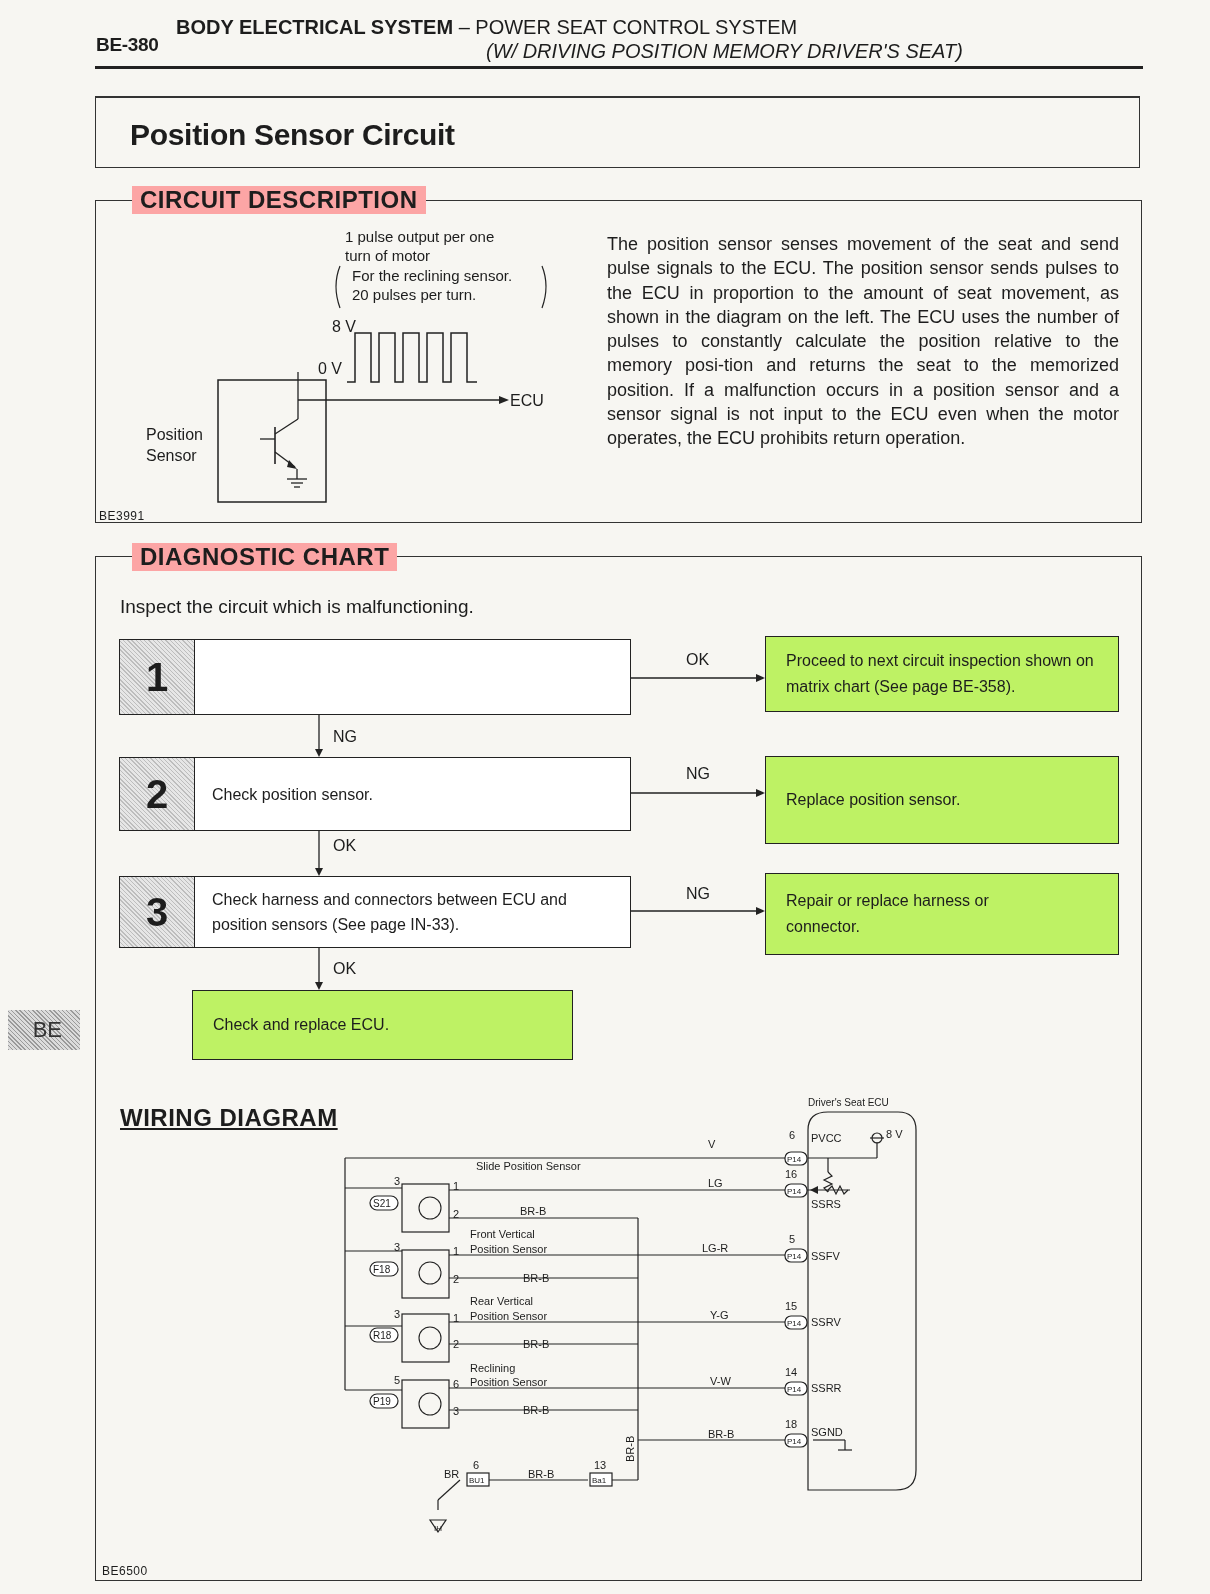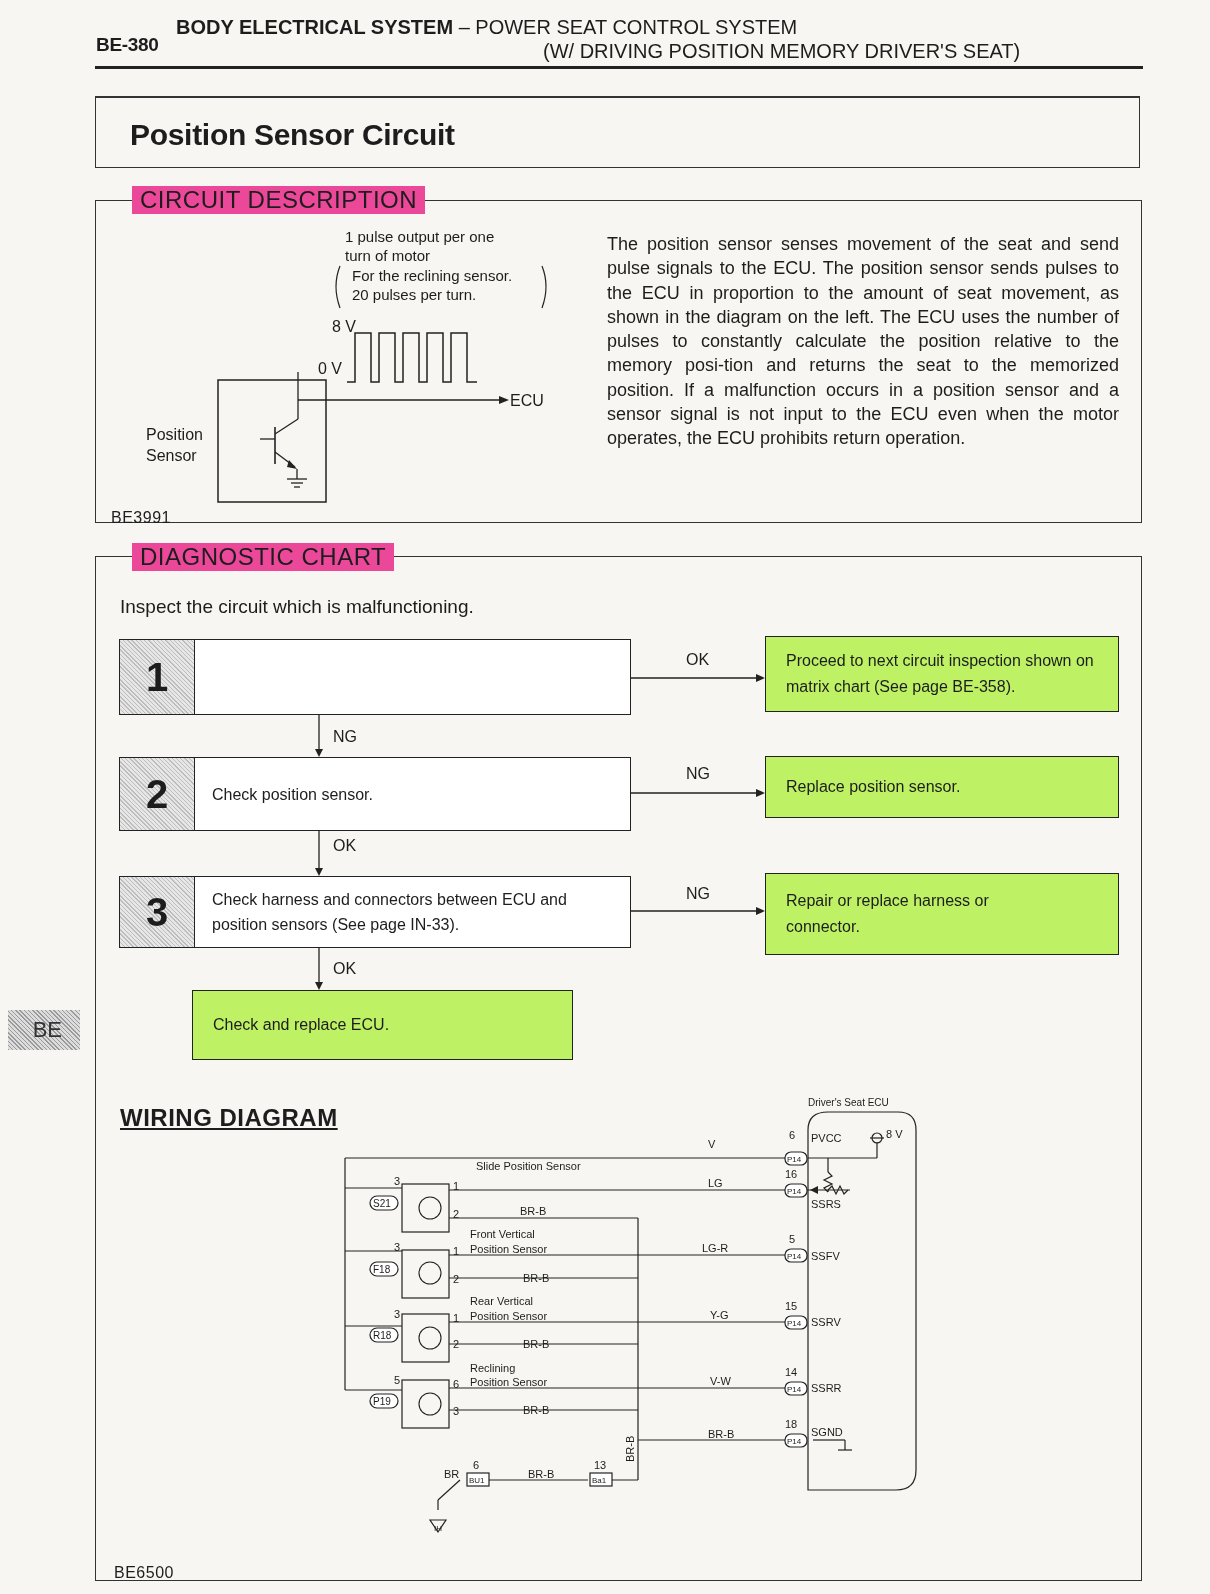--- a/index.html
+++ b/index.html
@@ -5,44 +5,44 @@
   html, body { margin: 0; padding: 0; }
   body {
     width: 1210px; height: 1594px; position: relative; overflow: hidden;
     background: #f7f6f2; color: #1d1d1d;
     font-family: "Liberation Sans", sans-serif;
   }
   .abs { position: absolute; }
   .hdr-code { left: 96px; top: 34px; font-size: 19px; font-weight: bold; letter-spacing: -0.3px; }
   .hdr-main { left: 176px; top: 16px; font-size: 20px; line-height: 23px; }
   .hdr-main b { font-weight: bold; }
-  .hdr-sub { left: 543px; top: 40px; font-size: 20px; }
+  .hdr-sub { left: 486px; top: 40px; font-size: 20px; font-style: italic; }
   .hdr-rule { left: 95px; top: 66px; width: 1048px; height: 3px; background: #222; }
 
   .title-box { left: 95px; top: 96px; width: 1045px; height: 72px; border: 1.5px solid #333; border-top-width: 2px; box-sizing: border-box; }
   .title-text { left: 130px; top: 118px; font-size: 30px; font-weight: bold; letter-spacing: -0.3px; }
 
   .section-box { border: 1.5px solid #333; box-sizing: border-box; }
-  .section-title { background: #ec4899; padding: 0 8px; font-size: 24px; font-weight: normal; letter-spacing: 0.5px; }
+  .section-title { background: #fca5a5; padding: 0 8px; font-size: 24px; font-weight: bold; letter-spacing: 0.5px; }
 
   .cd-note { font-size: 15px; line-height: 19px; }
   .cd-para { left: 607px; top: 232px; width: 512px; font-size: 18px; line-height: 24.3px; text-align: justify; }
 
   .inspect { left: 120px; top: 596px; font-size: 19px; }
 
   .step { border: 1.5px solid #222; box-sizing: border-box; background: #fff; }
   .step-num { position: absolute; left: 0; top: 0; bottom: 0; width: 74px; border-right: 1.5px solid #222;
               background: repeating-linear-gradient(45deg,#bdbdbd 0 1px,#e6e6e6 1px 3px);
               font-size: 40px; font-weight: bold; display: flex; align-items: center; justify-content: center; }
   .step-text { position: absolute; left: 92px; right: 8px; font-size: 16px; line-height: 25px; }
   .res { border: 1.5px solid #222; box-sizing: border-box; background: #bef264; font-size: 16px; line-height: 26px; padding-left: 20px; display: flex; align-items: center; }
   .flow-label { font-size: 16px; }
 
   .wd-title { left: 120px; top: 1104px; font-size: 24px; font-weight: bold; text-decoration: underline; letter-spacing: 0.5px; }
-  .fig-id { font-size: 16px; letter-spacing: 0.5px; margin-left: 12px; }
+  .fig-id { font-size: 12px; letter-spacing: 0.5px; }
   .be-tab { left: 8px; top: 1010px; width: 72px; height: 40px;
             background: repeating-linear-gradient(45deg,#9a9a9a 0 1px,#dcdcdc 1px 3px);
             display: flex; align-items: center; justify-content: flex-end; padding-right: 18px; box-sizing: border-box;
             font-size: 22px; color: #333; }
   svg text { font-family: "Liberation Sans", sans-serif; fill: #1d1d1d; }
 </style>
 </head>
 <body>
 
 <div class="abs hdr-code">BE-380</div>
@@ -114,21 +114,21 @@
   <div class="step-num">1</div>
 </div>
 <div class="abs res" style="left:765px; top:636px; width:354px; height:76px;">Proceed to next circuit inspection shown on matrix chart (See page BE-358).</div>
 <div class="abs flow-label" style="left:686px; top:651px;">OK</div>
 <div class="abs flow-label" style="left:333px; top:728px;">NG</div>
 
 <div class="abs step" style="left:119px; top:757px; width:512px; height:74px;">
   <div class="step-num">2</div>
   <div class="step-text" style="top:24px;">Check position sensor.</div>
 </div>
-<div class="abs res" style="left:765px; top:756px; width:354px; height:62px;">Replace position sensor.</div>
+<div class="abs res" style="left:765px; top:756px; width:354px; height:88px;">Replace position sensor.</div>
 <div class="abs flow-label" style="left:686px; top:765px;">NG</div>
 <div class="abs flow-label" style="left:333px; top:837px;">OK</div>
 
 <div class="abs step" style="left:119px; top:876px; width:512px; height:72px;">
   <div class="step-num">3</div>
   <div class="step-text" style="top:10px;">Check harness and connectors between ECU and position sensors (See page IN-33).</div>
 </div>
 <div class="abs res" style="left:765px; top:873px; width:354px; height:82px; padding-right:100px;">Repair or replace harness or connector.</div>
 <div class="abs flow-label" style="left:686px; top:885px;">NG</div>
 <div class="abs flow-label" style="left:333px; top:960px;">OK</div>

